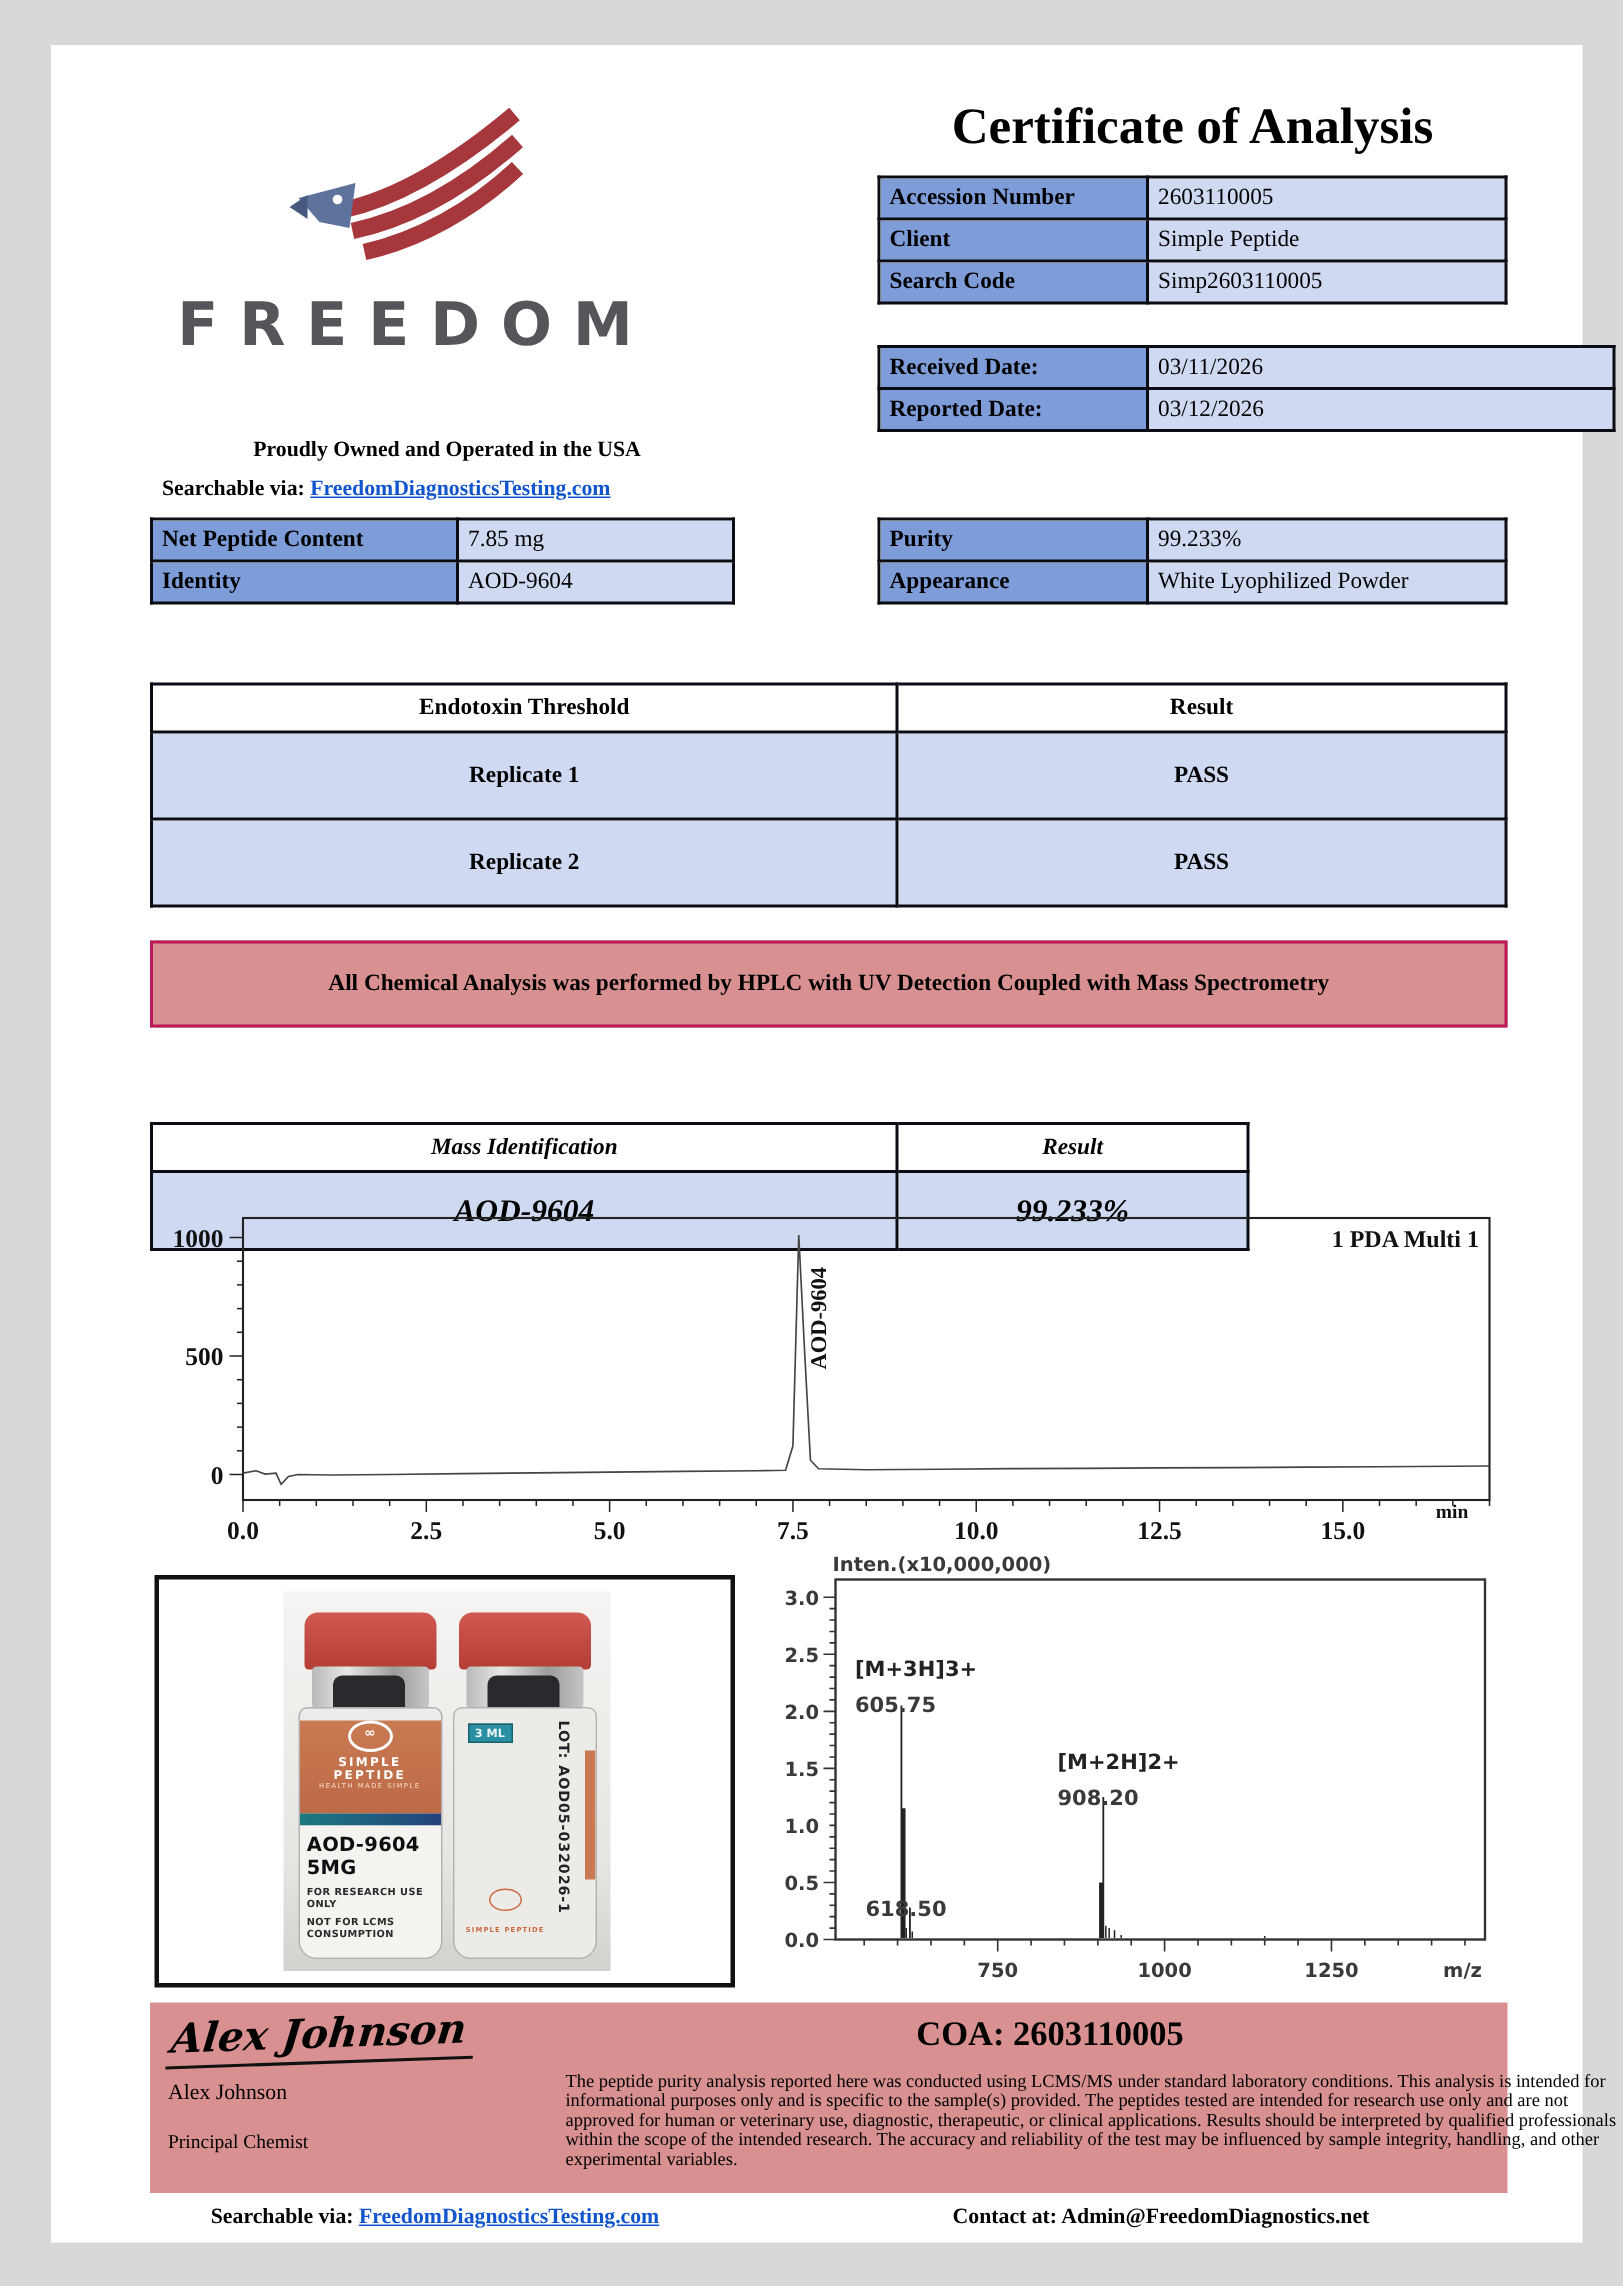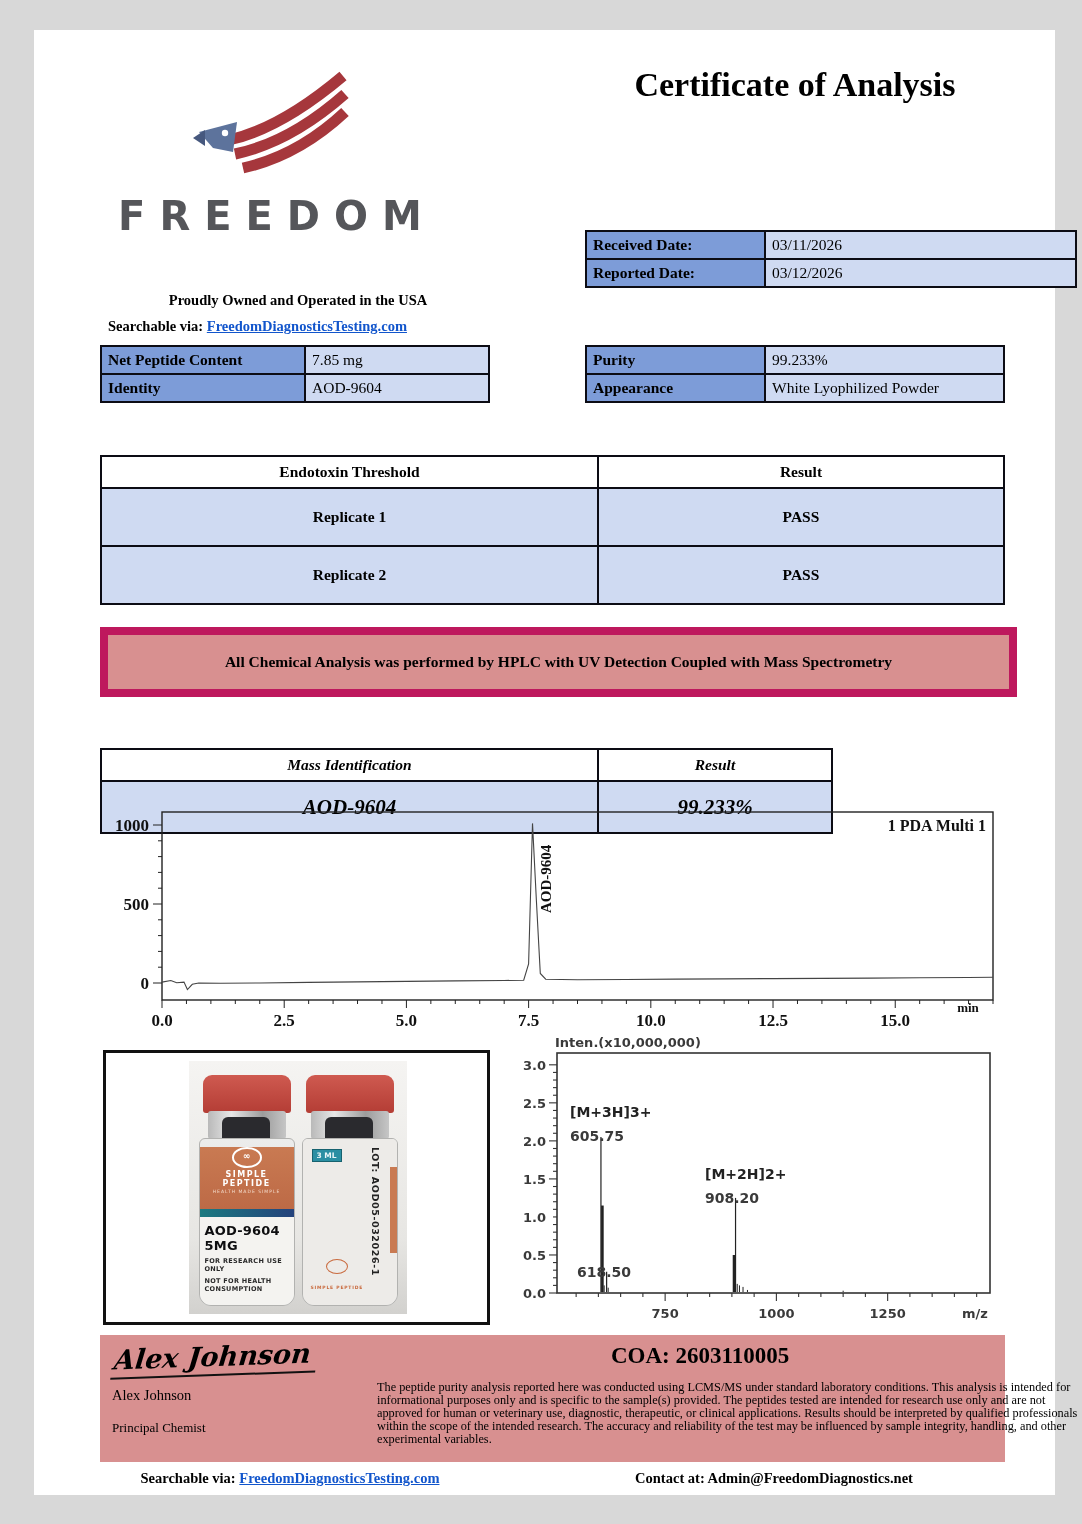--- a/index.html
+++ b/index.html
@@ -29,21 +29,21 @@
   .w165 th{width:165px;} .w190 th{width:190px;}
 
   
   table.big td{text-align:center;font-weight:bold;}
   table.big tr.hdr td{background:#ffffff;height:28px;font-size:15.5px;}
   table.big tr.row td{background:#cfdaf2;}
   table.big td.c1{width:483px;}
   tr.h56 td{height:54px;font-size:15.5px;}
   tr.h50 td{height:48px;font-size:21px;}
 
-  .banner{left:66px;top:597px;width:901px;height:54px;background:#d89090;border:8px solid #be185d;
+  .banner{left:66px;top:597px;width:901px;height:54px;background:#d89090;border:2px solid #be185d;
           display:flex;align-items:center;justify-content:center;font-weight:bold;font-size:15.5px;text-align:center;}
 
   
   .chart{left:66px;top:775px;width:905px;height:235px;}
   .ms{left:486px;top:1005px;width:492px;height:300px;}
   .ctick{font:bold 17px "Liberation Serif",serif;fill:#111;}
   .ctickS{font:bold 13px "Liberation Serif",serif;fill:#111;}
   .ctitle{font:bold 16px "Liberation Serif",serif;fill:#111;}
   .cpeak{font:bold 15px "Liberation Serif",serif;fill:#111;}
   .mstick{font:bold 13px "DejaVu Sans",sans-serif;fill:#3a3a3a;}
@@ -108,20 +108,36 @@
     <div class="brand">FREEDOM</div>
   </div>
   <div class="abs tagline">Proudly Owned and Operated in the USA</div>
   <div class="abs search-top">
     <span>Searchable via:</span>
     <a class="lnk" href="#">FreedomDiagnosticsTesting.com</a>
   </div>
 
   <div class="abs title">Certificate of Analysis</div>
 
+  <table class="t kv w165" style="left:551px;top:87px;width:420px;">
+    <tbody>
+        <tr>
+          <th>Accession Number</th>
+          <td>2603110005</td>
+        </tr>
+    <tr>
+          <th>Client</th>
+          <td>Simple Peptide</td>
+        </tr>
+    <tr>
+          <th>Search Code</th>
+          <td>Simp2603110005</td>
+        </tr>
+  </tbody>
+    </table>
 
   <table class="t kv w165" style="left:551px;top:200px;width:492px;">
     <tbody>
         <tr>
           <th>Received Date:</th>
           <td>03/11/2026</td>
         </tr>
     <tr>
           <th>Reported Date:</th>
           <td>03/12/2026</td>
@@ -263,21 +279,21 @@
         <div class="bodyv">
           <div class="lblO">
             <div class="ring">∞</div>
             <div class="bn">SIMPLE PEPTIDE</div>
             <div class="bt">HEALTH MADE SIMPLE</div>
           </div>
           <div class="stripe"></div>
           <div class="lblW">
             <div class="pname">AOD-9604 5MG</div>
             <div class="pline">FOR RESEARCH USE ONLY</div>
-            <div class="pline">NOT FOR HEALTH CONSUMPTION</div>
+            <div class="pline">NOT FOR LCMS CONSUMPTION</div>
           </div>
         </div>
       </div>
       <div class="vial">
         <div class="cap"></div>
         <div class="crimp"></div>
         <div class="bodyv">
           <div class="lblR">
             <span class="vol">3 ML</span>
             <span class="lotv">LOT: AOD05-032026-1</span>

